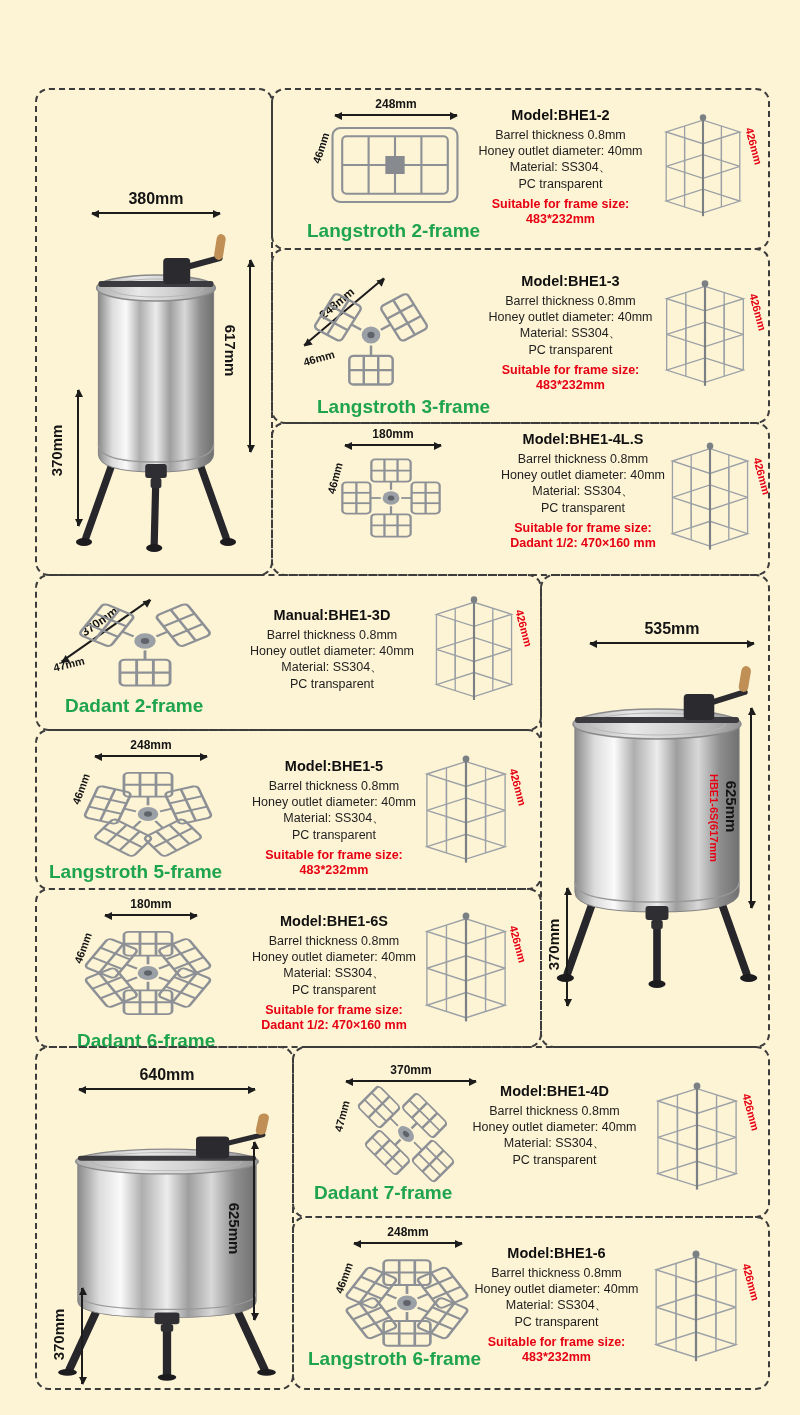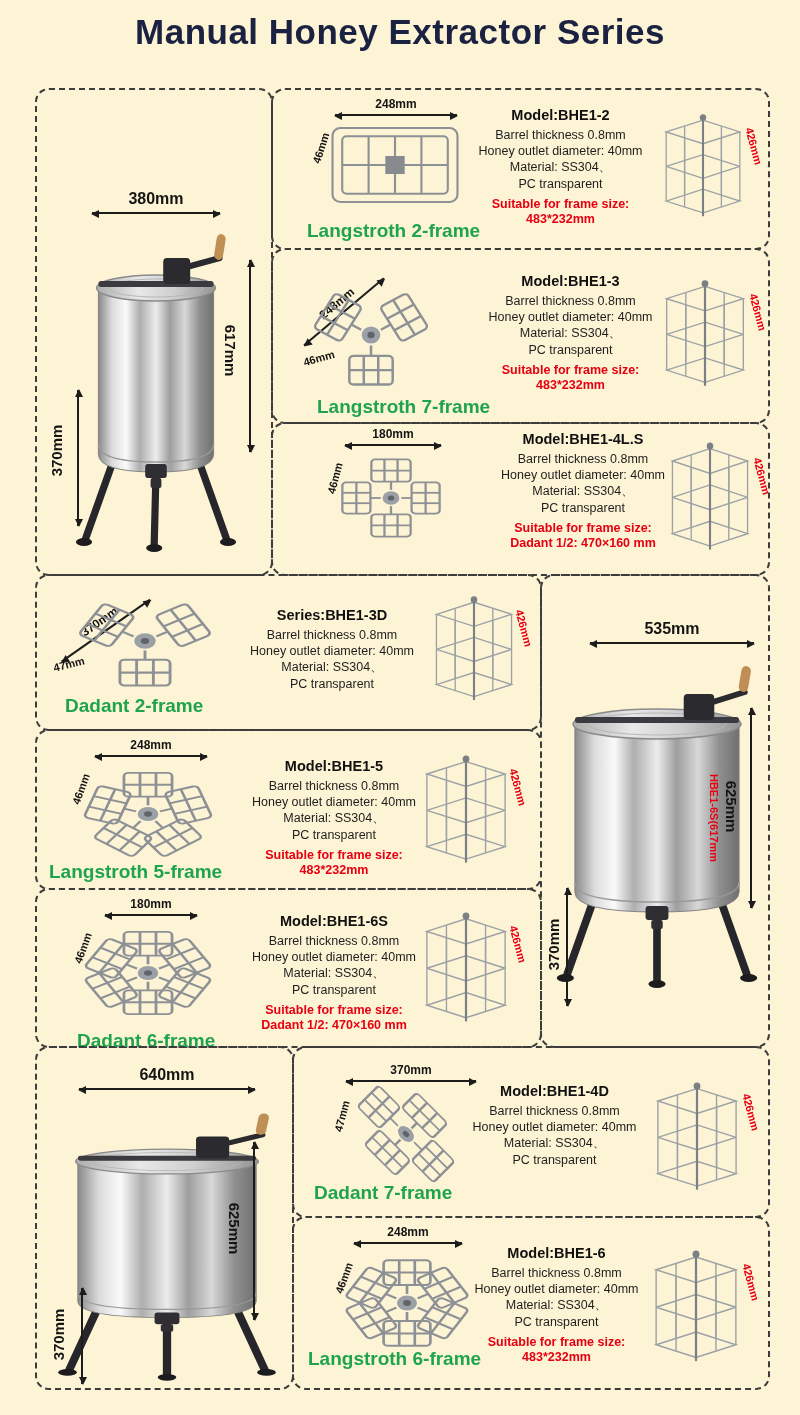--- a/index.html
+++ b/index.html
@@ -26,21 +26,20 @@
   .model{font-size:14.5px;font-weight:bold;color:#101010;margin-bottom:2px;}
   .suit{margin-top:5px;font-weight:bold;color:#e60012;font-size:12.5px;line-height:1.25;}
   .gname{position:absolute;font-size:19px;font-weight:bold;color:#1fa44e;white-space:nowrap;}
   .cagedim{position:absolute;font-size:11px;font-weight:bold;color:#e60012;transform:rotate(75deg);white-space:nowrap;}
 </style>
 </head>
 <body>
 
 <div class="canvas">
 
-  <h1 class="title">Manual Honey Extractor Series</h1>
 
   <svg width="0" height="0" style="position:absolute" aria-hidden="true">
     <defs>
       <linearGradient id="gMetal" x1="0" y1="0" x2="1" y2="0">
         <stop offset="0" stop-color="#8a8a8a"></stop>
           <stop offset="0.12" stop-color="#dcdcdc"></stop>
         <stop offset="0.24" stop-color="#fafafa"></stop>
           <stop offset="0.36" stop-color="#aeaeae"></stop>
         <stop offset="0.5" stop-color="#ececec"></stop>
           <stop offset="0.62" stop-color="#9e9e9e"></stop>
@@ -217,21 +216,21 @@
       </svg>
     <span class="sidedim" style="left:30px;top:102px;transform:rotate(-16deg)">46mm</span>
     <div class="specs" style="left:195px;top:22px;width:205px">
       <div class="model">Model:BHE1-3</div>
       <div class="sline">Barrel thickness 0.8mm</div>
       <div class="sline">Honey outlet diameter: 40mm</div>
       <div class="sline">Material: SS304、</div>
       <div class="sline">PC transparent</div>
       <div class="suit"><span>Suitable for frame size:</span><br><span>483*232mm</span></div>
     </div>
-    <div class="gname" style="left:44px;top:146px">Langstroth 7-frame</div>
+    <div class="gname" style="left:44px;top:146px">Langstroth 3-frame</div>
     <svg viewBox="0 0 120 140" preserveAspectRatio="none" style="left:382px;top:26px;width:100px;height:122px">
         <use href="#g-cage"></use>
       </svg>
     <span class="cagedim" style="left:466px;top:56px">426mm</span>
   </section>
 
   <section class="box" style="left:271px;top:422px;width:499px;height:154px">
     <div class="dimwrap" style="left:72px;top:4px;width:96px">
       <span class="dlabel">180mm</span>
       <i class="harrow"></i>
@@ -257,21 +256,21 @@
   <section class="box" style="left:35px;top:574px;width:507px;height:157px">
     <div class="dimwrap" style="left:20px;top:70px;width:108px;transform:rotate(-35deg);transform-origin:left center">
       <span class="dlabel">370mm</span>
       <i class="harrow"></i>
     </div>
     <svg viewBox="-62 -62 124 124" preserveAspectRatio="none" style="left:34px;top:12px;width:148px;height:106px">
         <use href="#g-fr3"></use>
       </svg>
     <span class="sidedim" style="left:16px;top:82px;transform:rotate(-14deg)">47mm</span>
     <div class="specs" style="left:190px;top:30px;width:210px">
-      <div class="model">Series:BHE1-3D</div>
+      <div class="model">Manual:BHE1-3D</div>
       <div class="sline">Barrel thickness 0.8mm</div>
       <div class="sline">Honey outlet diameter: 40mm</div>
       <div class="sline">Material: SS304、</div>
       <div class="sline">PC transparent</div>
       <div class="suit"><span></span><br><span></span></div>
     </div>
     <div class="gname" style="left:28px;top:119px">Dadant 2-frame</div>
     <svg viewBox="0 0 120 140" preserveAspectRatio="none" style="left:388px;top:16px;width:98px;height:120px">
         <use href="#g-cage"></use>
       </svg>

